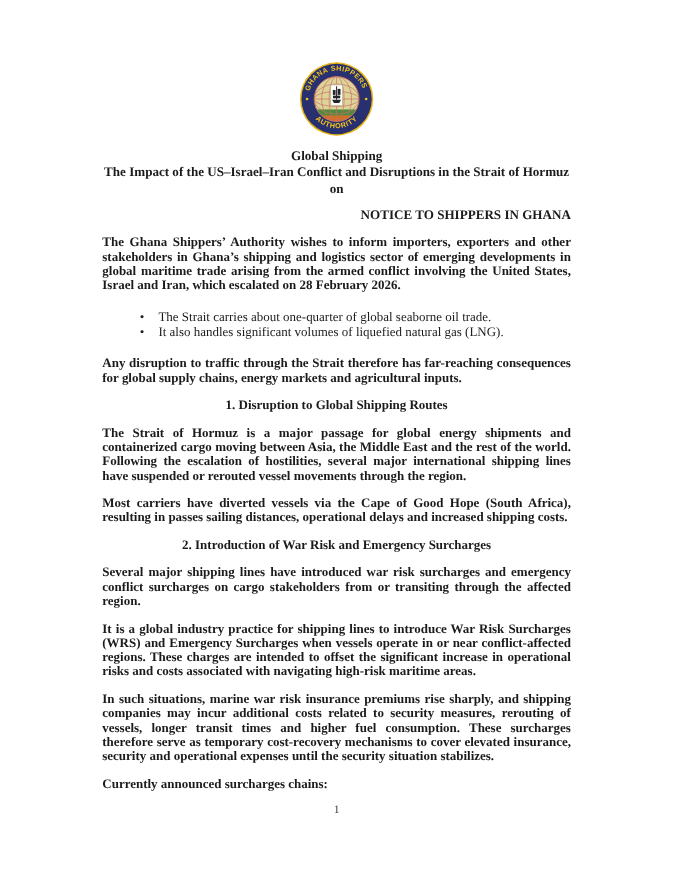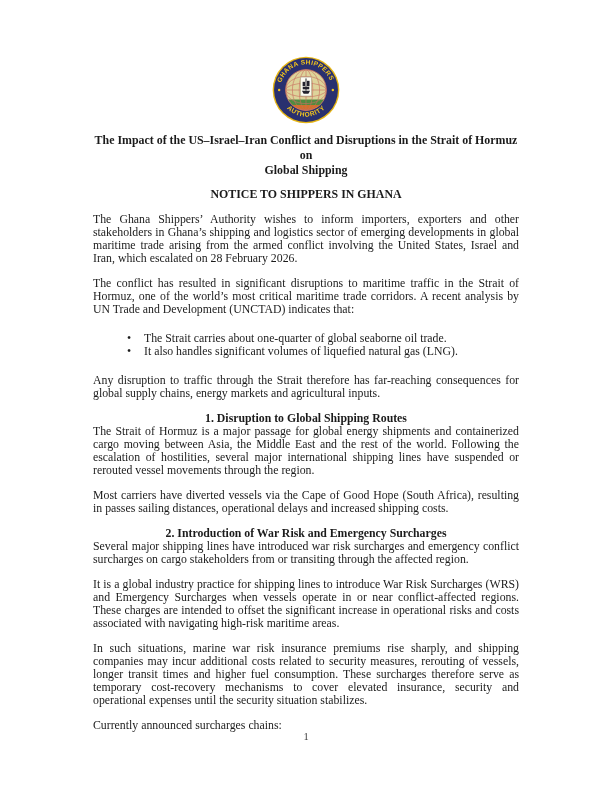--- a/index.html
+++ b/index.html
@@ -26,34 +26,35 @@
   .title {
     margin: 5px 0 0 0;
     text-align: center;
     font-weight: bold;
     font-size: 11.9px;
     line-height: 15px;
   }
   .title span { display: block; }
   .notice {
     margin: 9px 0 0 0;
-    text-align: center;
+    text-align: right;
     font-weight: bold;
     font-size: 11.9px;
     line-height: 14px;
   }
   .content p {
     margin: 12px 0 0 0;
     text-align: justify;
+    font-weight: bold;
   }
   .content p.heading {
     font-weight: bold;
     text-align: center;
   }
-  .content p.after-heading { margin-top: 0; }
+  .content p.after-heading { margin-top: 12px; }
   ul.bullets {
     margin: 16px;
     padding: 0 0 0 35px;
     list-style: none;
   }
   ul.bullets li {
     text-align: justify;
     position: relative;
   }
   ul.bullets li::before {
@@ -126,29 +127,28 @@
         <textPath href="#arcTop" startOffset="50%" text-anchor="middle">GHANA SHIPPERS'</textPath>
       </text>
       <text font-family="Liberation Sans, sans-serif" font-size="9.6" font-weight="bold" letter-spacing="0.8" fill="#f2c41c">
         <textPath href="#arcBottom" startOffset="50%" text-anchor="middle">AUTHORITY</textPath>
       </text>
     </svg>
   </div>
 
   <div class="content">
     <h1 class="title">
+      <span>Global Shipping</span>
       <span>The Impact of the US–Israel–Iran Conflict and Disruptions in the Strait of Hormuz on</span>
-      <span>Global Shipping</span>
     </h1>
 
     <h2 class="notice">NOTICE TO SHIPPERS IN GHANA</h2>
 
     <p>The Ghana Shippers’ Authority wishes to inform importers, exporters and other stakeholders in Ghana’s shipping and logistics sector of emerging developments in global maritime trade arising from the armed conflict involving the United States, Israel and Iran, which escalated on 28 February 2026.</p>
 
-    <p>The conflict has resulted in significant disruptions to maritime traffic in the Strait of Hormuz, one of the world’s most critical maritime trade corridors. A recent analysis by UN Trade and Development (UNCTAD) indicates that:</p>
 
     <ul class="bullets">
       <li>The Strait carries about one-quarter of global seaborne oil trade.</li>
       <li>It also handles significant volumes of liquefied natural gas (LNG).</li>
     </ul>
 
     <p>Any disruption to traffic through the Strait therefore has far-reaching consequences for global supply chains, energy markets and agricultural inputs.</p>
 
     <p class="heading">1. Disruption to Global Shipping Routes</p>
     <p class="after-heading">The Strait of Hormuz is a major passage for global energy shipments and containerized cargo moving between Asia, the Middle East and the rest of the world. Following the escalation of hostilities, several major international shipping lines have suspended or rerouted vessel movements through the region.</p>

